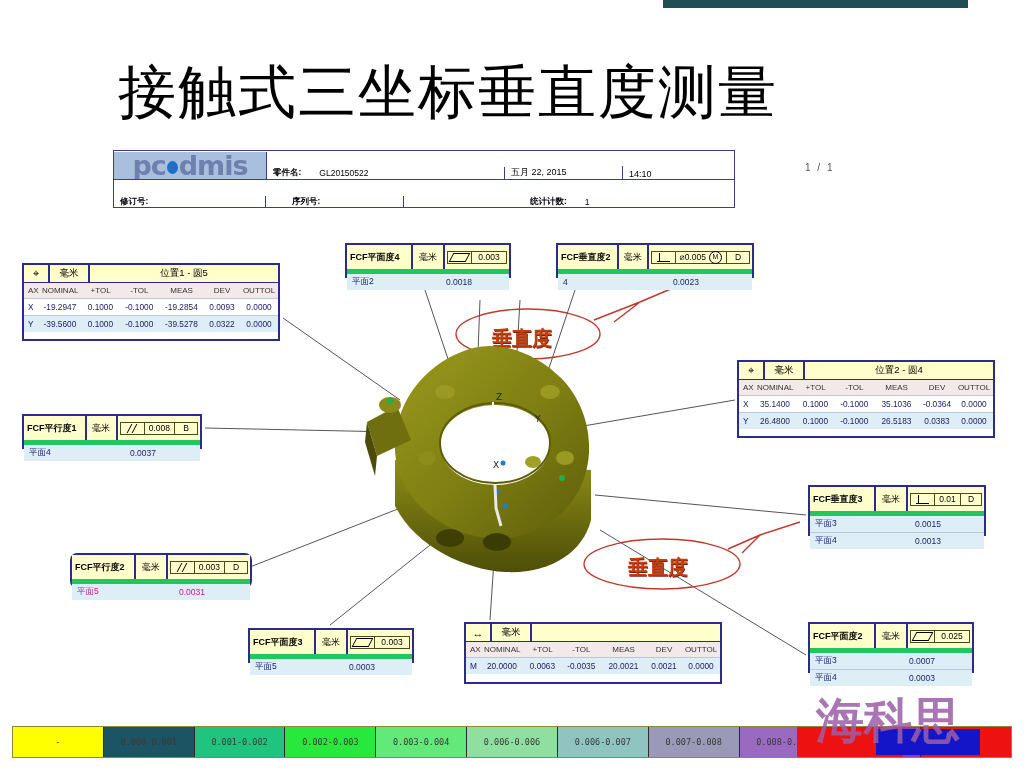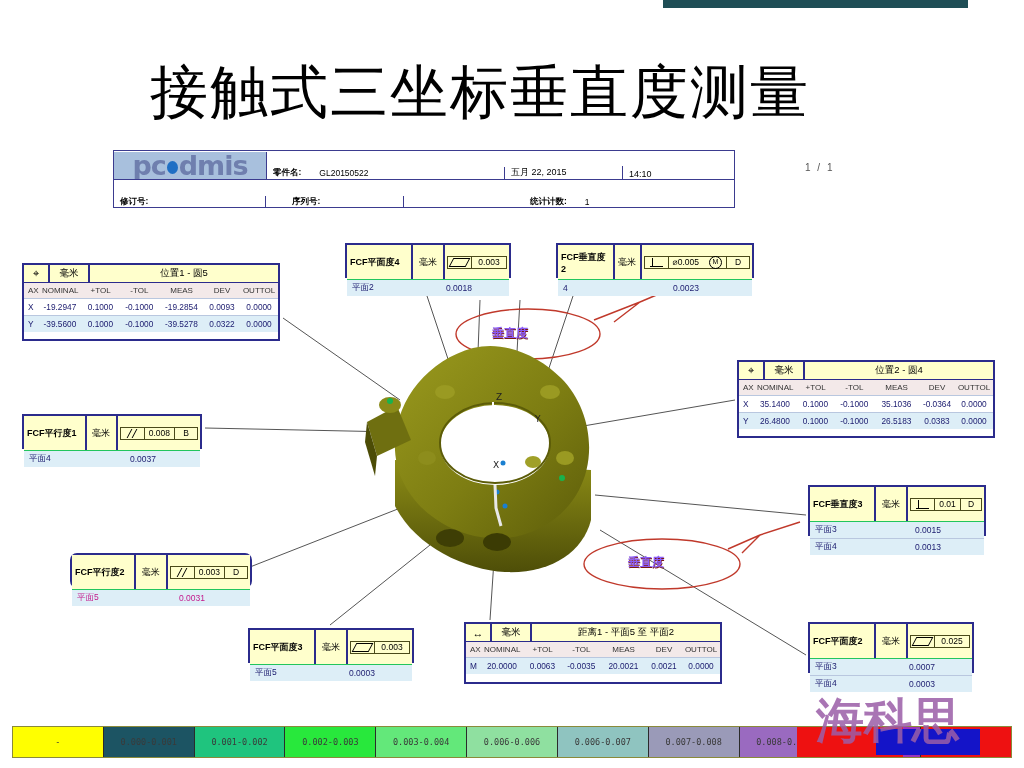--- a/index.html
+++ b/index.html
@@ -9,21 +9,21 @@
   }
   .abs{position:absolute;}
 
   
   #top-bar{left:663px;top:0;width:305px;height:8px;background:#1f4e56;}
 
   
   #page-title{
     left:0;top:58px;width:896px;text-align:center;
     font-size:58px;line-height:68px;color:#000000;letter-spacing:2px;
-    font-family:"DejaVu Serif","Liberation Serif",serif;font-weight:400;margin-left:32px;
+    font-family:"DejaVu Serif","Liberation Serif",serif;font-weight:400;
   }
 
   
   #report-header{left:113px;top:150px;width:620px;height:56px;border:1px solid #3b3b8f;background:#ffffff;}
   #report-header .hrow{display:flex;height:28px;align-items:flex-end;}
   #report-header .hrow.r1{border-bottom:1px solid #3b3b8f;}
   #report-header .cell{border-right:1px solid #3b3b8f;display:flex;align-items:center;box-sizing:border-box;padding:0 6px;font-size:9px;color:#000;}
   #report-header .cell:last-child{border-right:none;}
   #logo-cell{width:152px;background:#a8c0dd;border-right:1px solid #3b3b8f;display:flex;align-items:center;justify-content:center;overflow:hidden;}
   #logo-text{font-size:27px;line-height:27px;font-weight:700;color:#6f7fae;font-family:"DejaVu Sans",sans-serif;letter-spacing:-1px;position:relative;}
@@ -50,29 +50,29 @@
   .c-ax{width:16px;justify-content:flex-start!important;padding-left:4px;box-sizing:border-box;}
   .c-nom{width:50px;}
   .c-ptol{width:44px;}
   .c-ntol{width:46px;}
   .c-meas{width:52px;}
   .c-dev{width:42px;}
   .c-out{width:44px;}
 
   
   .fcf{border:2px solid #2b2b8c;background:#ffffff;box-sizing:border-box;}
-  .fcf .frow{display:flex;height:34px;background:#000000;align-items:stretch;}
+  .fcf .frow{display:flex;height:24px;background:#000000;align-items:stretch;}
   .fcf .f-name{border-right:2px solid #2b2b8c;display:flex;align-items:center;padding:0 3px;font-size:9px;color:#000;box-sizing:border-box;font-weight:700;background:#ffffcc;}
   .fcf .f-unit{width:32px;border-right:2px solid #2b2b8c;display:flex;align-items:center;justify-content:center;font-size:9px;color:#000;background:#ffffcc;box-sizing:border-box;}
   .fcf .f-frame{flex:1;display:flex;align-items:center;padding:1px 2px;box-sizing:border-box;background:#ffffcc;}
   .fcf .gdt{display:flex;border:1px solid #4a4a1a;height:13px;background:#ffffcc;box-sizing:border-box;}
   .fcf .gdt > div{display:flex;align-items:center;justify-content:center;border-right:1px solid #4a4a1a;font-size:8.5px;color:#000;padding:0 4px;box-sizing:border-box;}
   .fcf .gdt > div:last-child{border-right:none;}
   .fcf .gdt .symcell{width:24px;padding:0;}
-  .fcf .drow{display:flex;height:16px;border-top:1px solid #22c55e;background:#ddeef7;}
+  .fcf .drow{display:flex;height:16px;border-top:5px solid #22c55e;background:#ddeef7;}
   .fcf .drow.second{border-top:1px solid #b9c7df;}
   .fcf .d-feat{width:62px;font-size:8.5px;color:#1a1a6e;display:flex;align-items:center;padding-left:5px;box-sizing:border-box;}
   .fcf .d-val{flex:1;font-size:8.5px;color:#1a1a6e;display:flex;align-items:center;justify-content:center;}
   .fcf.magenta .d-feat,.fcf.magenta .d-val{color:#c3188c;}
 
   
   .sym-flat{display:inline-block;width:15px;height:7px;border:1px solid #000;transform:skewX(-28deg);}
   .sym-perp{display:inline-block;width:13px;height:9px;position:relative;}
   .sym-perp:before{content:"";position:absolute;left:2px;top:0;width:1px;height:9px;background:#000;}
   .sym-perp:after{content:"";position:absolute;left:0;bottom:0;width:13px;height:1px;background:#000;}
@@ -83,21 +83,21 @@
   .mcirc{display:inline-block;width:11px;height:11px;border:1px solid #000;border-radius:50%;font-size:7px;line-height:9px;text-align:center;}
 
   
   #model{left:355px;top:330px;width:265px;height:265px;}
 
   
   #leaders{left:0;top:0;width:1024px;height:768px;pointer-events:none;}
 
   
   .callout-text{
-    color:#8b5cf6;font-size:12px;font-weight:700;
+    color:#c2410c;font-size:20px;font-weight:700;
     font-family:"DejaVu Sans","Liberation Sans",sans-serif;
     text-shadow:0.5px 0.5px 0 #7a1a10;
   }
 
   
   #legend{left:12px;top:726px;width:1000px;height:32px;display:flex;border:1px solid #8a8a3a;box-sizing:border-box;}
   #legend .seg{flex:1;border-right:1px solid #2b2b2b;display:flex;align-items:center;justify-content:center;text-align:center;
     font-size:8.5px;line-height:10px;color:#3a3a3a;font-family:"DejaVu Sans Mono","Liberation Mono",monospace;box-sizing:border-box;}
   #legend .seg:last-child{border-right:none;}
 
@@ -294,21 +294,20 @@
     <span class="c-meas">26.5183</span>
     <span class="c-dev">0.0383</span>
     <span class="c-out">0.0000</span>
   </div>
 </div>
 
 <div class="abs rbox" id="dist1" style="left:464px;top:622px;width:258px;height:62px;">
   <div class="titlerow">
     <div class="t-sym">↔</div>
     <div class="t-unit">毫米</div>
-    <div class="t-name">距离1 - 平面5 至 平面2</div>
   </div>
   <div class="hdr">
     <span class="c-ax">AX</span>
     <span class="c-nom">NOMINAL</span>
     <span class="c-ptol">+TOL</span>
     <span class="c-ntol">-TOL</span>
     <span class="c-meas">MEAS</span>
     <span class="c-dev">DEV</span>
     <span class="c-out">OUTTOL</span>
   </div>
@@ -344,21 +343,21 @@
 
 <div class="abs fcf" style="left:556px;top:243px;width:198px;height:35px;">
   <div class="frow">
     <div class="f-name" style="width:66px;">FCF垂直度2</div>
     <div class="f-unit">毫米</div>
     <div class="f-frame">
       <div class="gdt" style="width:100%;">
         <div class="symcell">
             <span class="sym-perp"></span>
           </div>
-        <div style="flex:1;gap:7px;">
+        <div style="flex:1;">
           <span>⌀0.005</span>
           <span class="mcirc" style="margin-left:3px;">M</span>
         </div>
         <div style="width:22px;">D</div>
       </div>
     </div>
   </div>
   <div class="drow">
     <span class="d-feat">4</span>
     <span class="d-val">0.0023</span>

